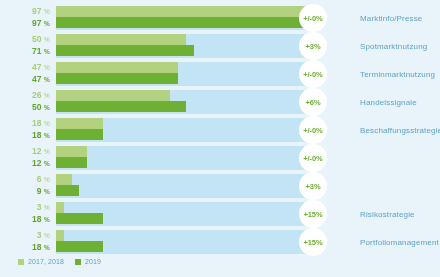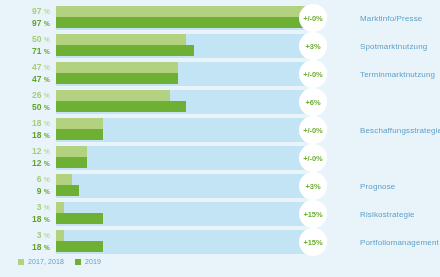--- a/index.html
+++ b/index.html
@@ -196,20 +196,21 @@
           <div class="val val-prev"><span class="num">26</span> <span class="pct">%</span></div>
           <div class="val val-curr"><span class="num">50</span> <span class="pct">%</span></div>
         </div>
         <div class="track">
           <div class="bar bar-prev" style="width: 114.4px;"></div>
           <div class="bar bar-curr" style="width: 130px;"></div>
         </div>
         <div class="badge">
           <span class="badge-text">+6%</span>
         </div>
+        <div class="cat-label">Handelssignale</div>
       </div>
       <div class="row" style="top: 118px;">
         <div class="values">
           <div class="val val-prev"><span class="num">18</span> <span class="pct">%</span></div>
           <div class="val val-curr"><span class="num">18</span> <span class="pct">%</span></div>
         </div>
         <div class="track">
           <div class="bar bar-prev" style="width: 46.8px;"></div>
           <div class="bar bar-curr" style="width: 46.8px;"></div>
         </div>
@@ -236,21 +237,20 @@
           <div class="val val-prev"><span class="num">6</span> <span class="pct">%</span></div>
           <div class="val val-curr"><span class="num">9</span> <span class="pct">%</span></div>
         </div>
         <div class="track">
           <div class="bar bar-prev" style="width: 15.6px;"></div>
           <div class="bar bar-curr" style="width: 23.4px;"></div>
         </div>
         <div class="badge">
           <span class="badge-text">+3%</span>
         </div>
-        <div class="cat-label">Prognose</div>
       </div>
       <div class="row" style="top: 202px;">
         <div class="values">
           <div class="val val-prev"><span class="num">3</span> <span class="pct">%</span></div>
           <div class="val val-curr"><span class="num">18</span> <span class="pct">%</span></div>
         </div>
         <div class="track">
           <div class="bar bar-prev" style="width: 7.8px;"></div>
           <div class="bar bar-curr" style="width: 46.8px;"></div>
         </div>

